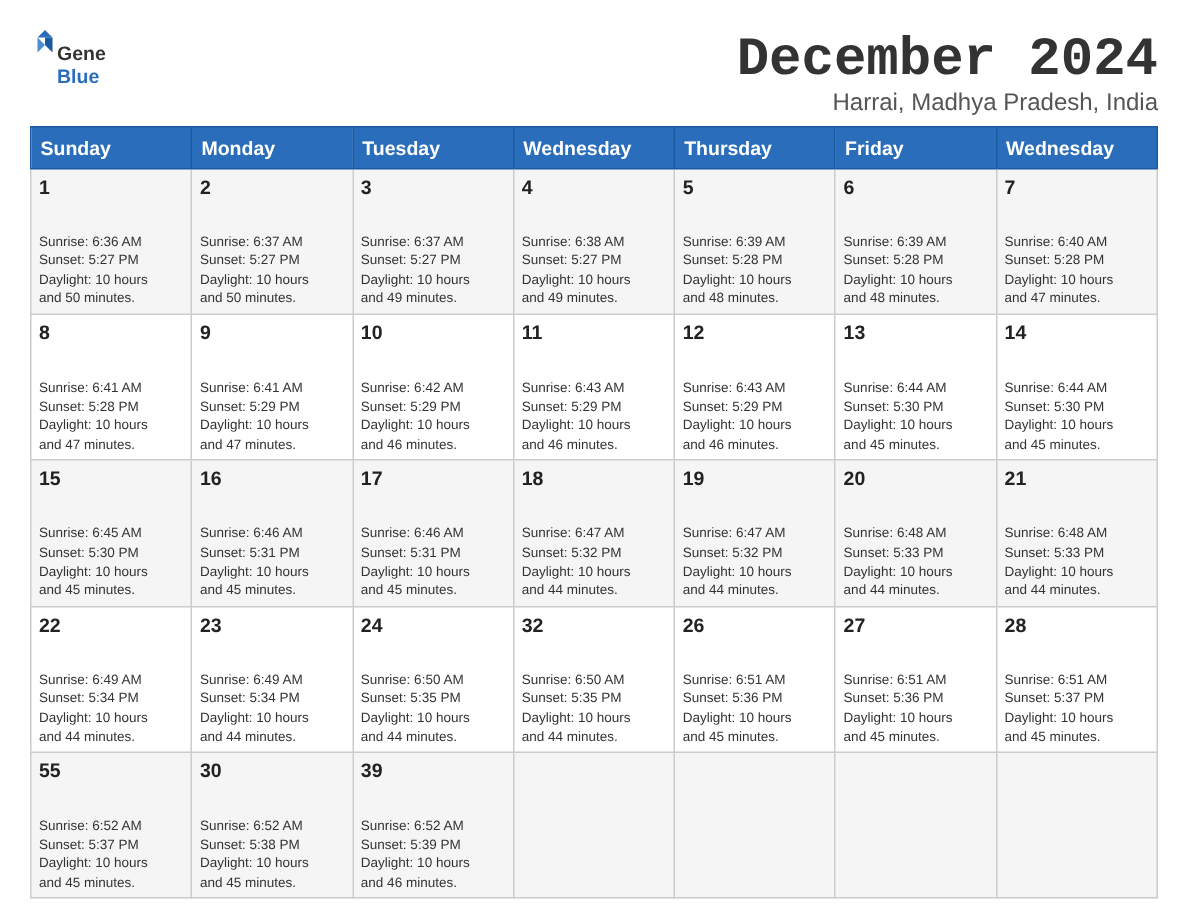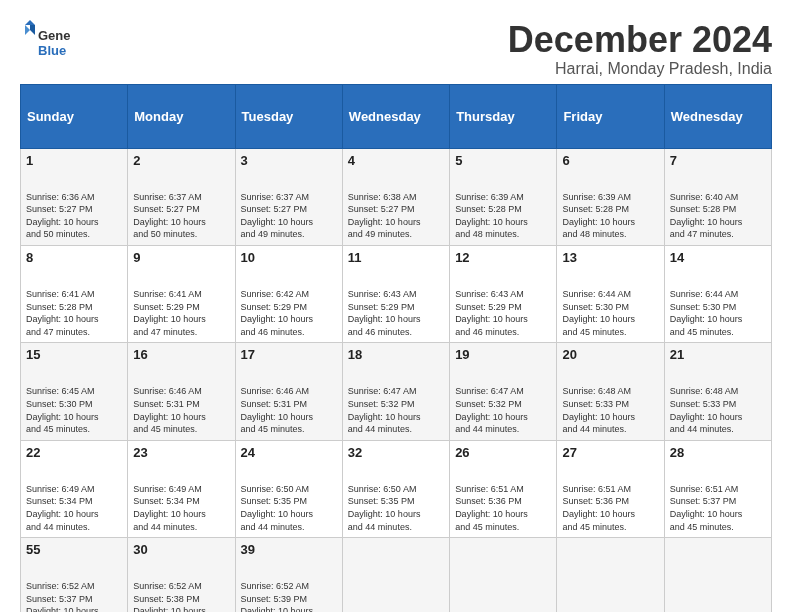--- a/index.html
+++ b/index.html
@@ -27,36 +27,37 @@
       gap: 4px;
     }
     .title-block {
       text-align: right;
     }
     .month-title {
       font-size: 36px;
       font-weight: bold;
       color: #333;
       line-height: 1.1;
+      font-family: Liberation Mono, monospace;
     }
     .location-title {
       font-size: 16px;
       color: #555;
     }
     table {
       width: 100%;
       border-collapse: collapse;
       margin-top: 6px;
     }
     thead tr th {
       background-color: #2a6ebb;
       color: white;
       font-size: 13px;
       font-weight: bold;
-      padding: 24px 6px;
+      padding: 6px 6px;
       text-align: left;
       border: 1px solid #1a5aa0;
     }
     tbody tr td {
       vertical-align: top;
       border: 1px solid #ccc;
       padding: 4px 5px;
       font-size: 9.5px;
       color: #333;
       width: 14.28%;
@@ -94,21 +95,21 @@
   <svg width="50" height="45" viewBox="0 0 50 45">
     <text x="18" y="20" font-size="13" font-weight="bold" fill="#333" font-family="Arial">General</text>
     <text x="18" y="35" font-size="13" font-weight="bold" fill="#2a6ebb" font-family="Arial">Blue</text>
     <polygon points="5,5 15,5 10,0" fill="#2a6ebb"></polygon>
     <polygon points="10,5 15,5 15,15 10,10" fill="#1a5aa0"></polygon>
     <polygon points="5,5 10,10 5,15" fill="#4a8ed0"></polygon>
   </svg>
 </div>
     <div class="title-block">
       <div class="month-title">December 2024</div>
-      <div class="location-title">Harrai, Monday Pradesh, India</div>
+      <div class="location-title">Harrai, Madhya Pradesh, India</div>
     </div>
   </div>
 
   <table>
     <thead>
       <tr>
         <th>Sunday</th>
         <th>Monday</th>
         <th>Tuesday</th>
         <th>Wednesday</th>

